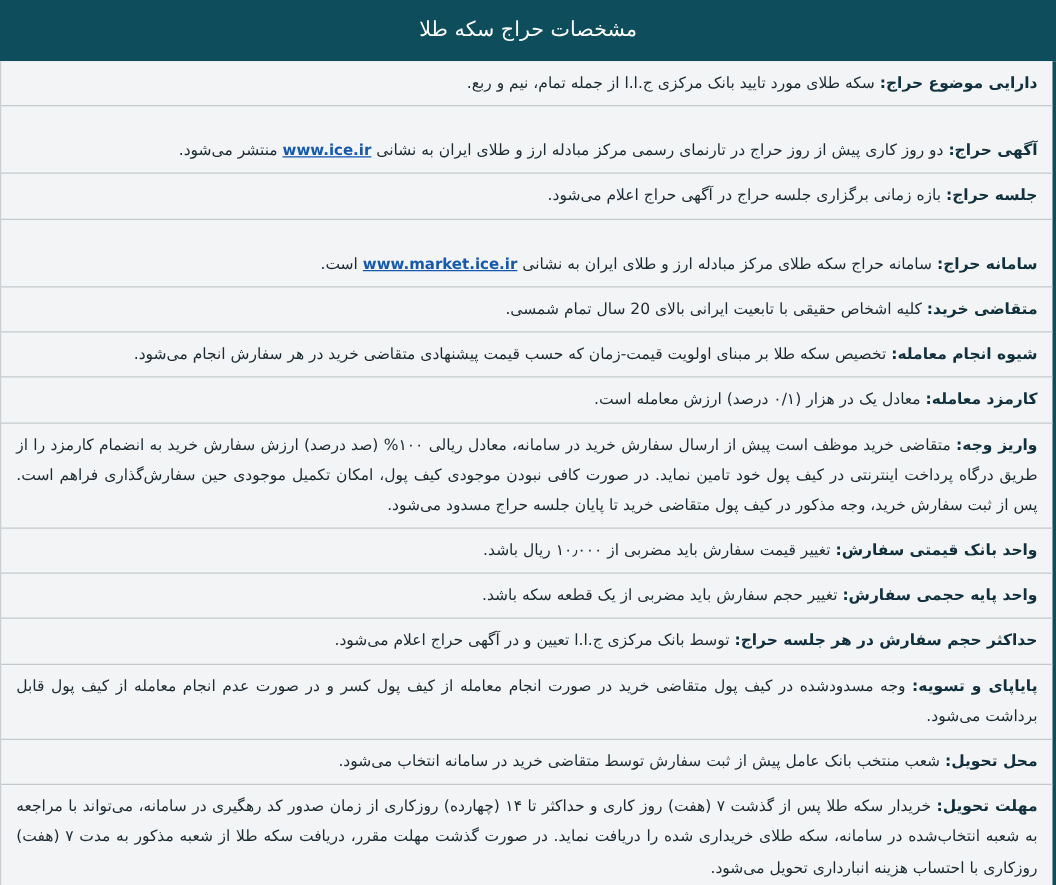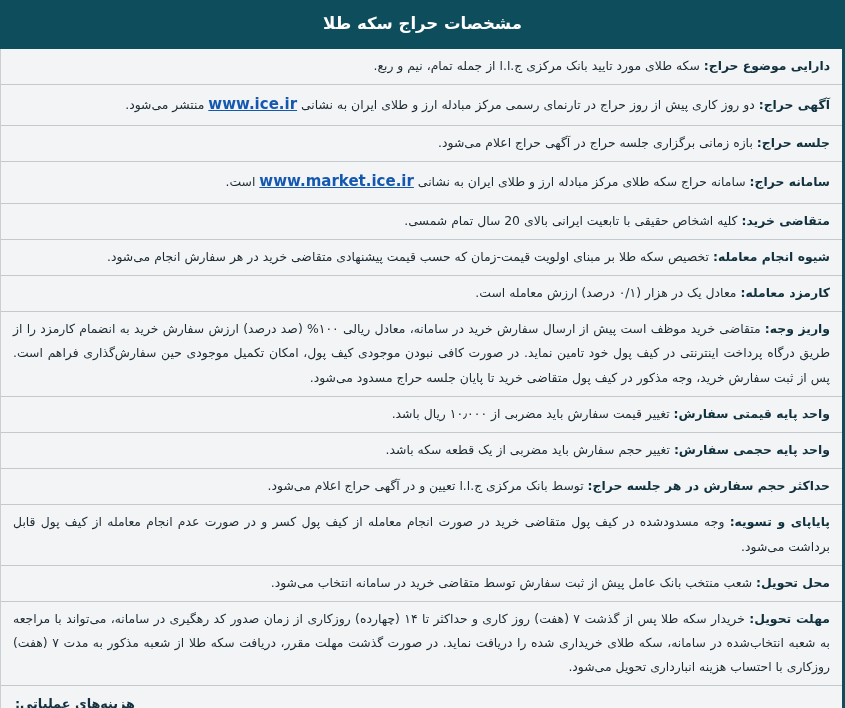--- a/index.html
+++ b/index.html
@@ -20,21 +20,21 @@
     box-sizing: border-box;
     background: #ffffff;
   }
 
   
   .banner {
     background: #0d4d5c;
     color: #ffffff;
     text-align: center;
     font-size: 16.5px;
-    font-weight: bold;
+    font-weight: normal;
     letter-spacing: 0.2px;
     padding: 14px 10px 15px 10px;
     line-height: 1.2;
   }
 
   
   .table {
     border-right: 3px solid #0d4d5c;
     border-left: 1px solid #c9cfd2;
     border-bottom: 1px solid #c9cfd2;
@@ -63,21 +63,22 @@
     color: #10313d;
   }
 
   a.link {
     color: #1558b0;
     text-decoration: underline;
     font-weight: bold;
     direction: ltr;
     unicode-bidi: embed;
     display: inline-block;
-    font-size: 15px;
+    font-size: 12px;
+    margin-top: 19px;
   }
 
   
   .costs {
     padding: 8px 12px 10px 12px;
     font-size: 12.4px;
     color: #1c2b33;
   }
   .costs-title {
     font-weight: bold;
@@ -122,21 +123,21 @@
 
     <div class="row single">
       <span class="label">کارمزد معامله:</span><span> معادل یک در هزار (۰/۱ درصد) ارزش معامله است.</span>
     </div>
 
     <div class="row">
       <span class="label">واریز وجه:</span><span> متقاضی خرید موظف است پیش از ارسال سفارش خرید در سامانه، معادل ریالی ۱۰۰% (صد درصد) ارزش سفارش خرید به انضمام کارمزد را از طریق درگاه پرداخت اینترنتی در کیف پول خود تامین نماید. در صورت کافی نبودن موجودی کیف پول، امکان تکمیل موجودی حین سفارش‌گذاری فراهم است. پس از ثبت سفارش خرید، وجه مذکور در کیف پول متقاضی خرید تا پایان جلسه حراج مسدود می‌شود.</span>
     </div>
 
     <div class="row single">
-      <span class="label">واحد پایه قیمتی سفارش:</span><span> تغییر قیمت سفارش باید مضربی از ۱۰٫۰۰۰ ریال باشد.</span>
+      <span class="label">واحد بانک قیمتی سفارش:</span><span> تغییر قیمت سفارش باید مضربی از ۱۰٫۰۰۰ ریال باشد.</span>
     </div>
 
     <div class="row single">
       <span class="label">واحد پایه حجمی سفارش:</span><span> تغییر حجم سفارش باید مضربی از یک قطعه سکه باشد.</span>
     </div>
 
     <div class="row single">
       <span class="label">حداکثر حجم سفارش در هر جلسه حراج:</span><span> توسط بانک مرکزی ج.ا.ا تعیین و در آگهی حراج اعلام می‌شود.</span>
     </div>
 

